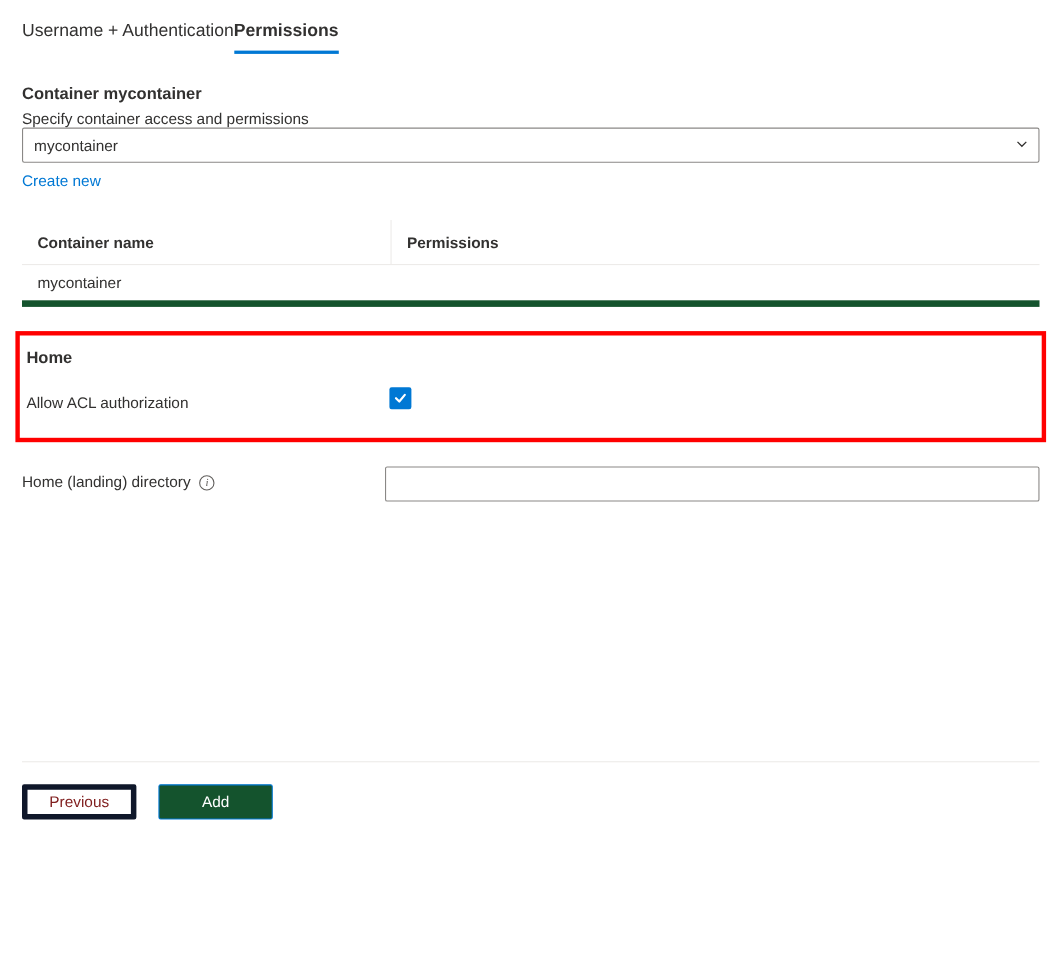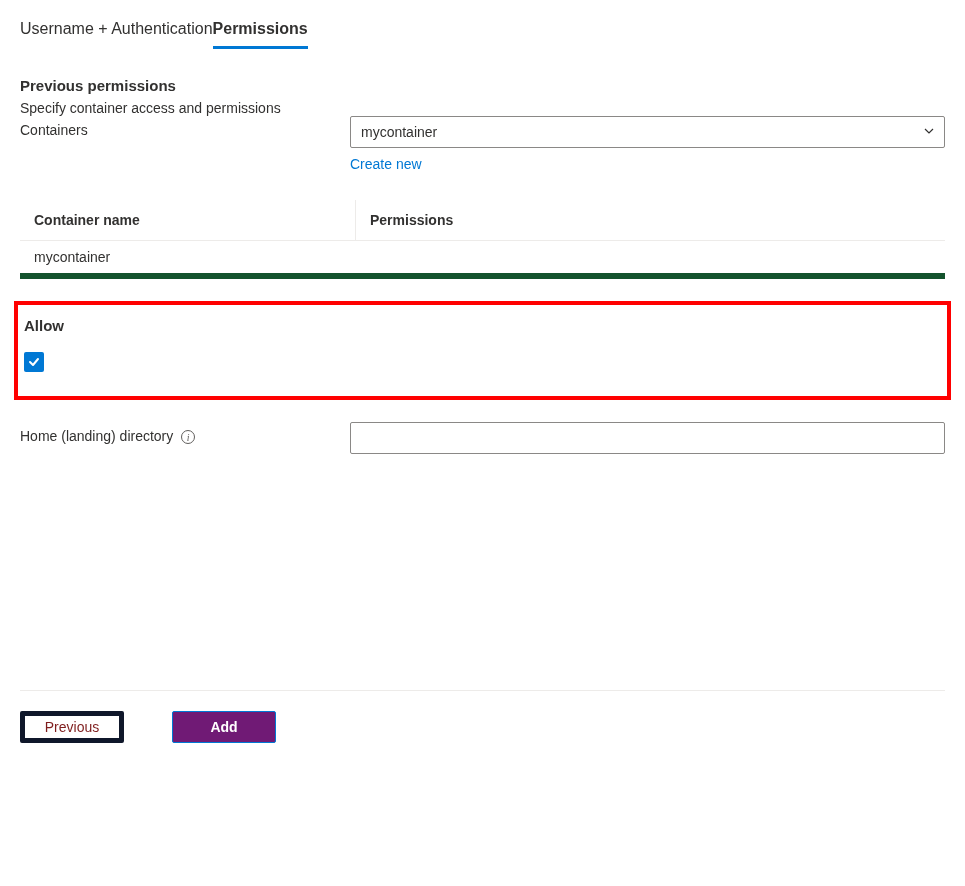--- a/index.html
+++ b/index.html
@@ -159,40 +159,38 @@
     font-family: inherit;
     cursor: pointer;
     padding: 0 18px;
   }
   .btn-secondary {
     background: #fff;
     border: 5px solid #0f172a;
     color: #7f1d1d;
   }
   .btn-primary {
-    background: #701a75;
+    background: #14532d;
     border: 1px solid #0078d4;
     color: #fff;
-    font-weight: 700;
-    margin-left: 28px;
+    font-weight: 400;
   }
 </style>
 </head>
 <body>
 
 <div class="tabs">
   <div class="tab">Username + Authentication</div>
   <div class="tab active">Permissions</div>
 </div>
 
-<div class="section-title">Previous permissions</div>
+<div class="section-title">Container mycontainer</div>
 <div class="section-desc">Specify container access and permissions</div>
 
 <div class="row">
-  <div class="label-col">Containers</div>
   <div class="field-col">
     <div class="select-wrap">
       <div class="select-box">
         <span>mycontainer</span>
       </div>
       <span class="chevron">
         <svg width="12" height="12" viewBox="0 0 12 12" fill="none">
             <path d="M2 4 L6 8 L10 4" stroke="#323130" stroke-width="1.2" fill="none"></path>
           </svg>
       </span>
@@ -205,22 +203,23 @@
   <div class="table-header">
     <div class="th th-name">Container name</div>
     <div class="th th-perm">Permissions</div>
   </div>
   <div class="table-row">
     <div class="td-name">mycontainer</div>
   </div>
 </div>
 
 <div class="highlight-box">
-  <div class="section-title">Allow</div>
+  <div class="section-title">Home</div>
   <div class="row" style="margin-top:18px">
+    <div class="label-col">Allow ACL authorization</div>
     <div class="field-col">
       <div class="checkbox-box">
         <svg width="14" height="14" viewBox="0 0 14 14" fill="none">
             <path d="M3 7 L6 10 L11 4" stroke="#fff" stroke-width="2" fill="none" stroke-linecap="round" stroke-linejoin="round"></path>
           </svg>
       </div>
     </div>
   </div>
 </div>
 

